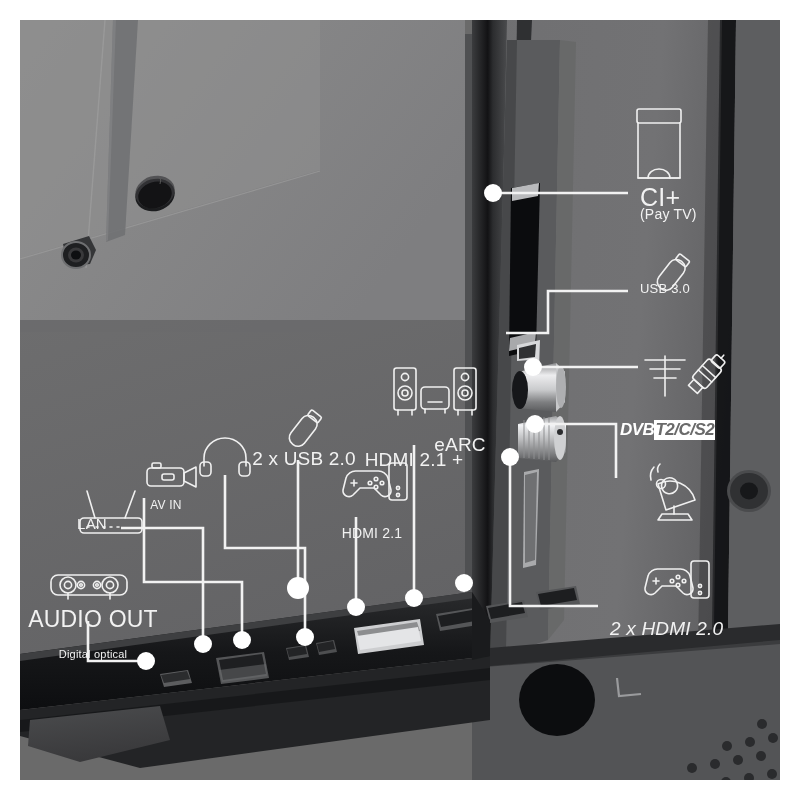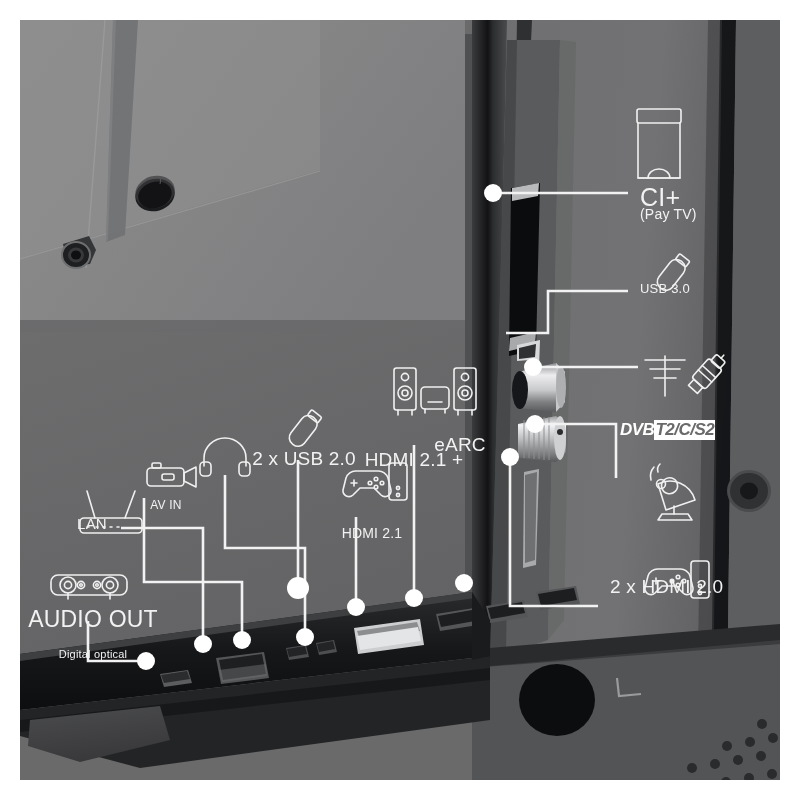--- a/index.html
+++ b/index.html
@@ -420,16 +420,16 @@
     <div class="lbl c" style="left:352px;top:485px;font-size:14px;margin-top:20px;">HDMI 2.1</div>
 
     <div class="lbl c" style="left:394px;top:393px;font-size:19px;margin-top:36px;">HDMI 2.1 +</div>
     <div class="lbl c" style="left:394px;top:414px;font-size:19px;margin-left:46px;">eARC</div>
 
     <div class="lbl" style="left:620px;top:163px;font-size:25px;">CI+</div>
     <div class="lbl" style="left:620px;top:186px;font-size:14px;">(Pay TV)</div>
 
     <div class="lbl" style="left:620px;top:261px;font-size:13px;">USB 3.0</div>
 
-    <div class="lbl" style="left:590px;top:556px;font-size:19px;">2 x HDMI 2.0</div>
+    <div class="lbl" style="left:590px;top:598px;font-size:19px;font-style:italic;">2 x HDMI 2.0</div>
 
   </div>
 </div>
 
 </body></html>

